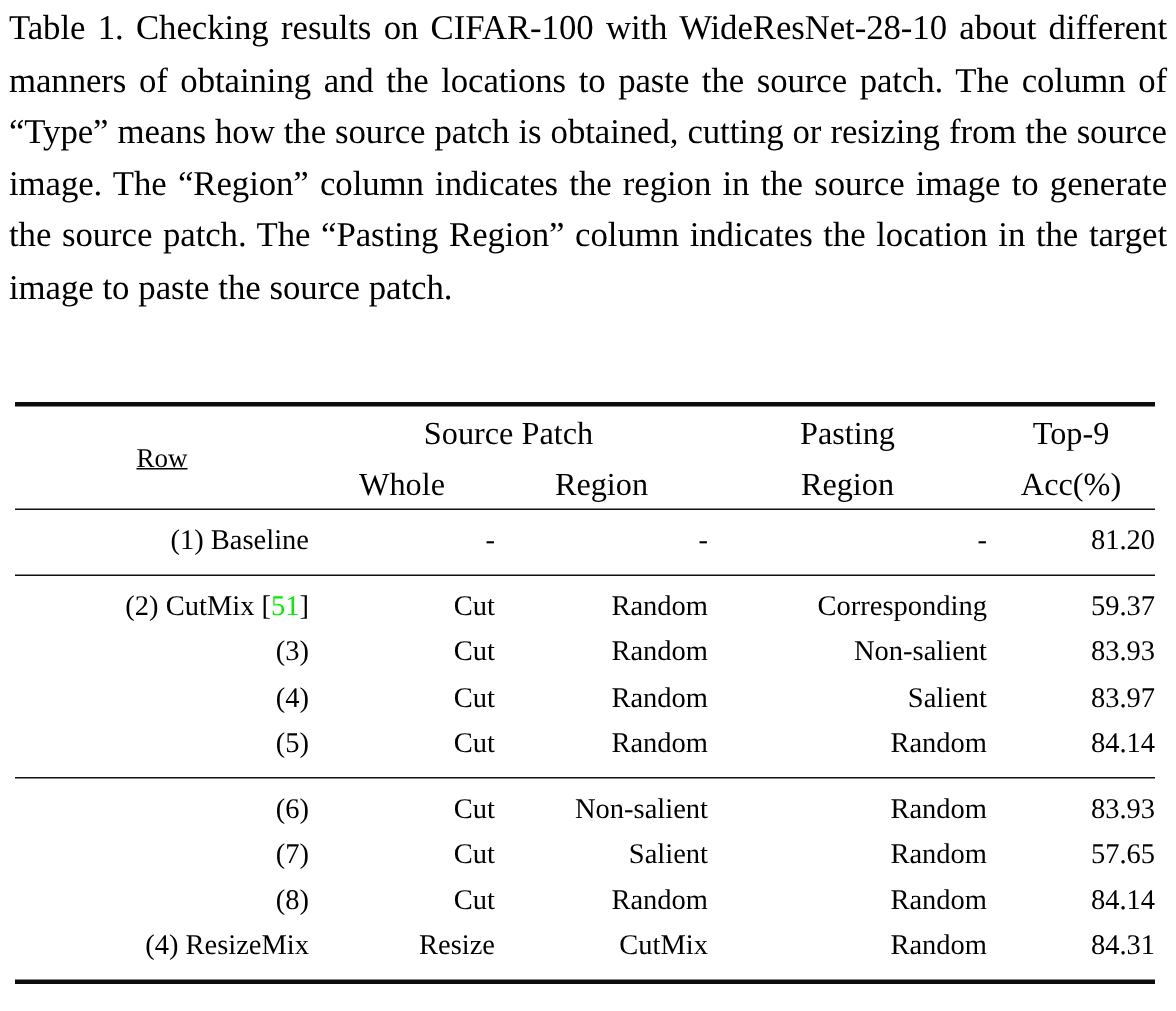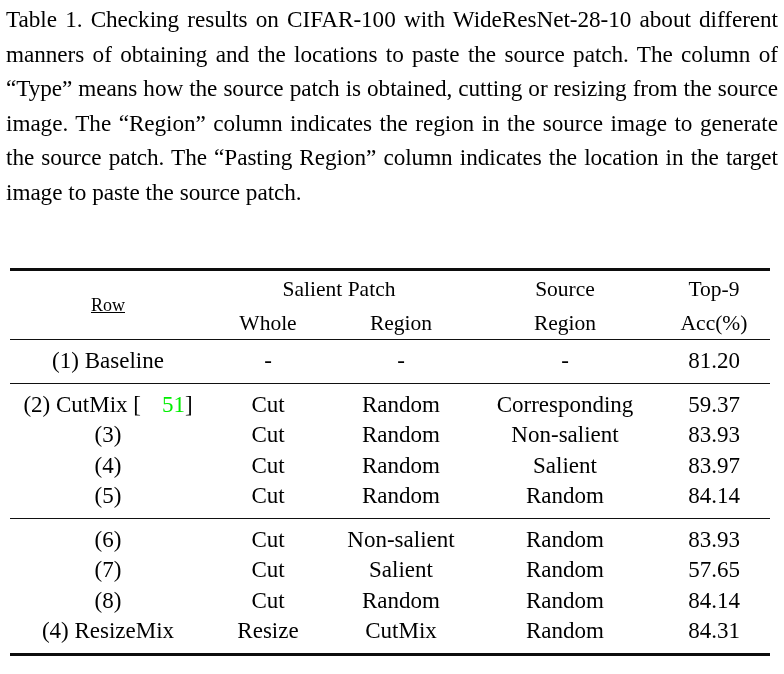--- a/index.html
+++ b/index.html
@@ -80,49 +80,50 @@
   .hdr-rowlabel {
     font-weight: bold;
     font-size: 18px;
     text-decoration: underline;
   }
 
   
   tr.data-row td {
     height: 30.5px;
     line-height: 30.5px;
-    font-size: 23px;
+    font-size: 19px;
+    text-align: right;
   }
   tr.data-row.first-in-block td { padding-top: 6px; }
   tr.data-row.last-in-block  td { padding-bottom: 6px; }
 
   .bold-val { font-weight: bold; }
-  .cite { color: #00ee00; margin-left: 21px; }
+  .cite { color: #00ee00; }
 </style>
 </head>
 <body>
 
 <div class="page">
 
   <div class="caption">Table 1. Checking results on CIFAR-100 with WideResNet-28-10 about different manners of obtaining and the locations to paste the source patch. The column of “Type” means how the source patch is obtained, cutting or resizing from the source image. The “Region” column indicates the region in the source image to generate the source patch. The “Pasting Region” column indicates the location in the target image to paste the source patch.</div>
 
   <div class="table-wrap">
     <table class="tbl">
       <colgroup>
         <col class="c-row">
         <col class="c-type">
         <col class="c-sregion">
         <col class="c-pregion">
         <col class="c-top1">
       </colgroup>
       <thead>
         <tr class="hdr-row-top rule-top">
           <td rowspan="2" class="hdr-rowlabel">Row</td>
-          <td colspan="2" class="hdr-group">Salient Patch</td>
-          <td class="hdr-cell">Source</td>
+          <td colspan="2" class="hdr-group">Source Patch</td>
+          <td class="hdr-cell">Pasting</td>
           <td class="hdr-cell">Top-9</td>
         </tr>
         <tr class="hdr-row-bot">
           <td class="hdr-cell">Whole</td>
           <td class="hdr-cell">Region</td>
           <td class="hdr-cell">Region</td>
           <td class="hdr-cell">Acc(%)</td>
         </tr>
       </thead>
       <tbody id="tbody">

